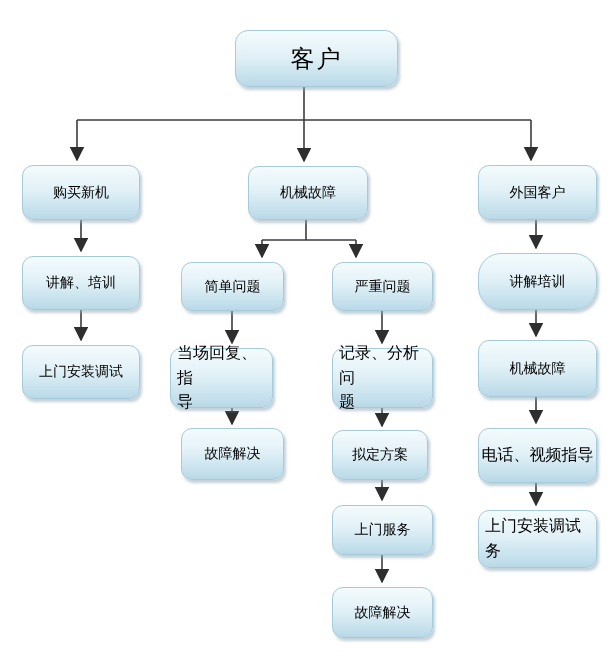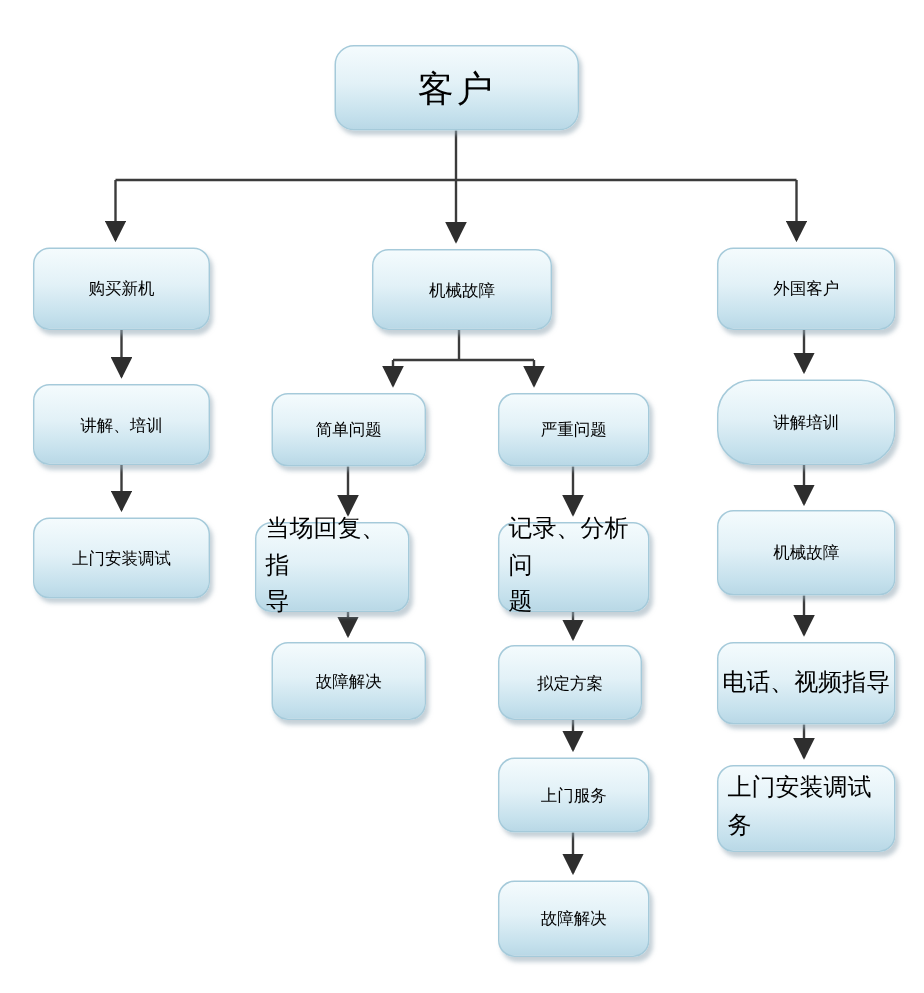--- a/index.html
+++ b/index.html
@@ -14,27 +14,27 @@
   .node{
     position:absolute;
     z-index:1;
     box-sizing:border-box;
     display:flex;
     align-items:center;
     justify-content:center;
     text-align:center;
     padding:0 2px;
     color:#000000;
-    font-size:11px;
+    font-size:14px;
     border:1px solid #a5cada;
     border-radius:11px;
     background:linear-gradient(180deg,#f4fbfd 0%,#e2f1f7 45%,#c4e0ec 85%,#b9d8e6 100%);
     box-shadow:2px 3px 3px rgba(150,170,182,0.55);
   }
-  .node.root{font-size:24px;letter-spacing:2px;border-radius:13px;}
+  .node.root{font-size:24px;letter-spacing:2px;border-radius:13px;margin-left:12px;}
   .node.wrap{
     justify-content:flex-start;
     text-align:left;
     padding:0 6px;
     font-size:16px;
     line-height:1.55;
     white-space:pre-line;
   }
   .node span{display:block;width:100%;}
 </style>

